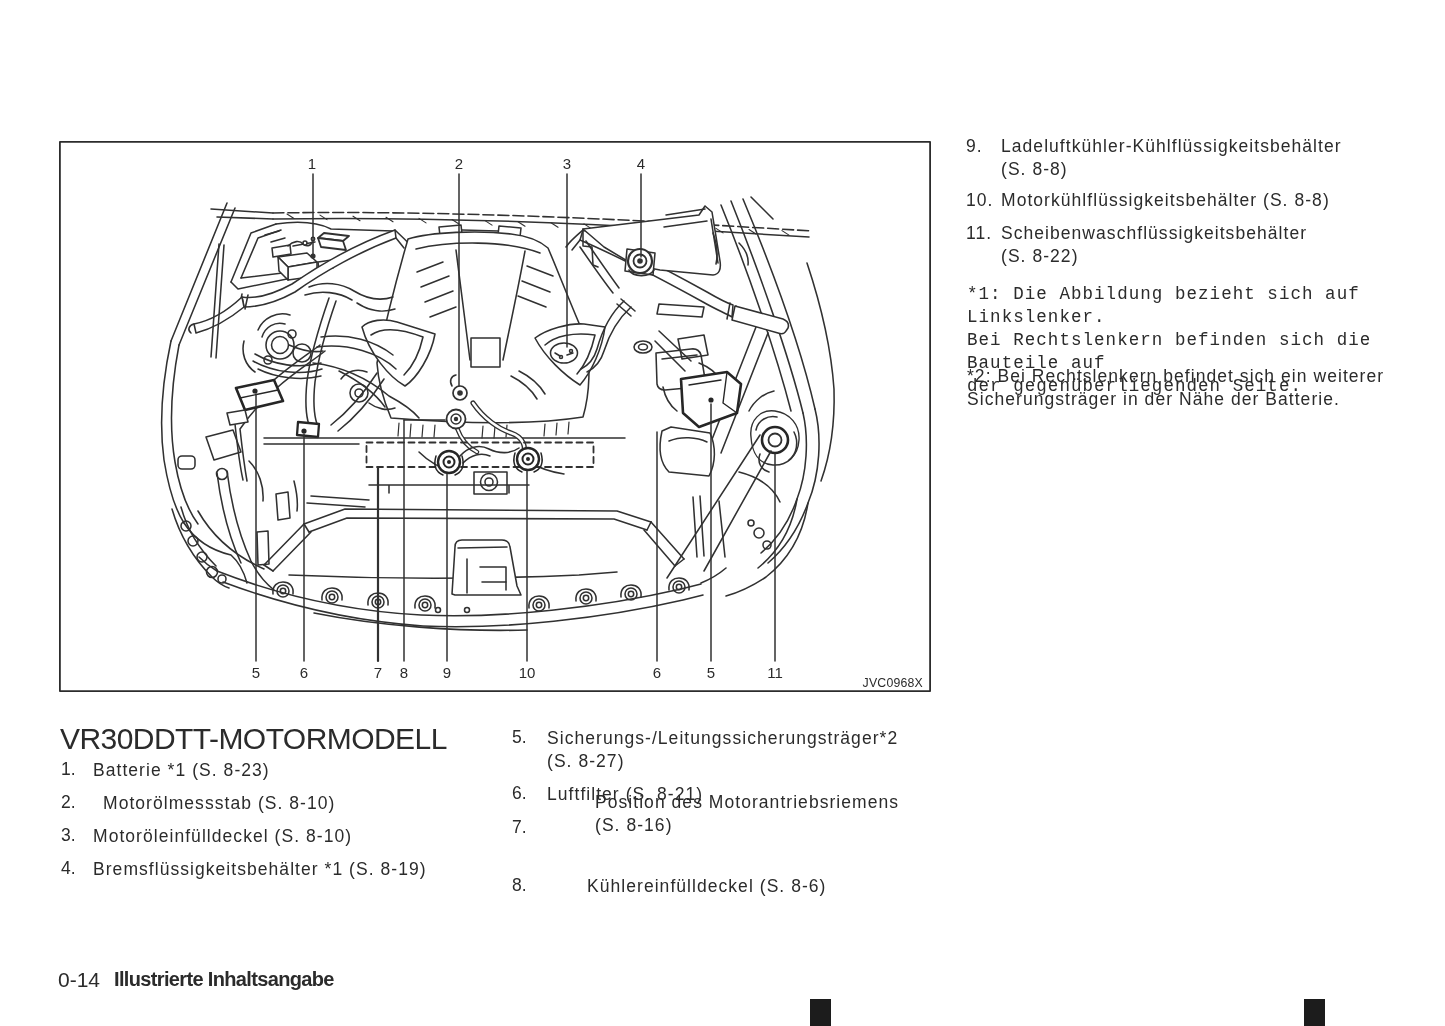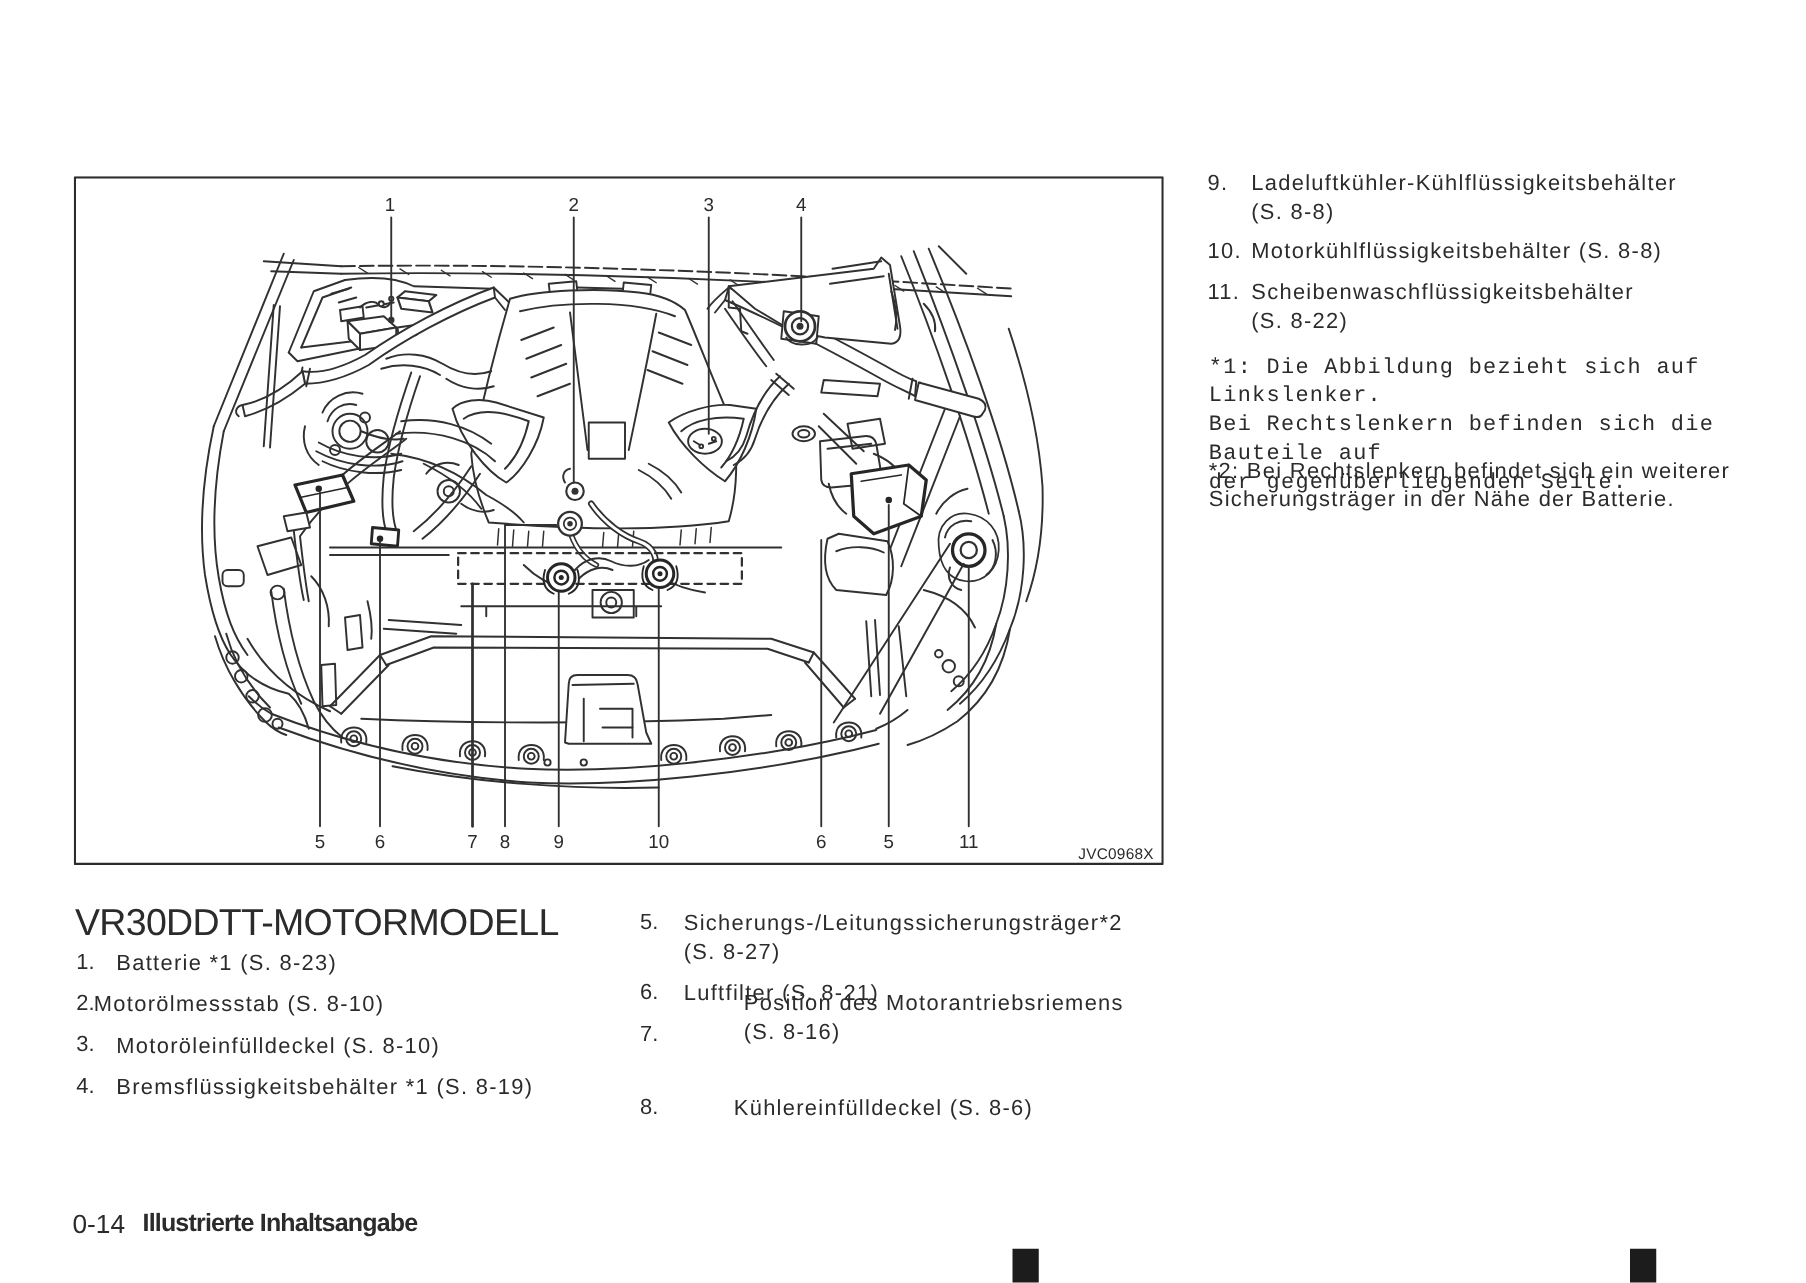--- a/index.html
+++ b/index.html
@@ -494,21 +494,21 @@
 <div class="abs body17" style="left:967px;top:283px;font-family:Liberation Mono, monospace;">*1: Die Abbildung bezieht sich auf Linkslenker.<br>Bei Rechtslenkern befinden sich die Bauteile auf<br>der gegenüberliegenden Seite.</div>
 
 <div class="abs body17" style="left:967px;top:365px;">*2: Bei Rechtslenkern befindet sich ein weiterer<br>Sicherungsträger in der Nähe der Batterie.</div>
 
 <div class="abs" style="left:60px;top:726px;font-size:30px;line-height:26px;letter-spacing:-0.55px;">VR30DDTT-MOTORMODELL</div>
 
 <div class="num" style="left:61px;top:759px;">1.</div>
 <div class="abs body17" style="left:93px;top:759px;">Batterie *1 (S. 8-23)</div>
 
 <div class="num" style="left:61px;top:792px;">2.</div>
-<div class="abs body17" style="left:75px;top:792px;">Motorölmessstab (S. 8-10)</div>
+<div class="abs body17" style="left:103px;top:792px;">Motorölmessstab (S. 8-10)</div>
 
 <div class="num" style="left:61px;top:825px;">3.</div>
 <div class="abs body17" style="left:93px;top:825px;">Motoröleinfülldeckel (S. 8-10)</div>
 
 <div class="num" style="left:61px;top:858px;">4.</div>
 <div class="abs body17" style="left:93px;top:858px;">Bremsflüssigkeitsbehälter *1 (S. 8-19)</div>
 
 <div class="num" style="left:512px;top:727px;">5.</div>
 <div class="abs body17" style="left:547px;top:727px;">Sicherungs-/Leitungssicherungsträger*2<br>(S. 8-27)</div>
 

